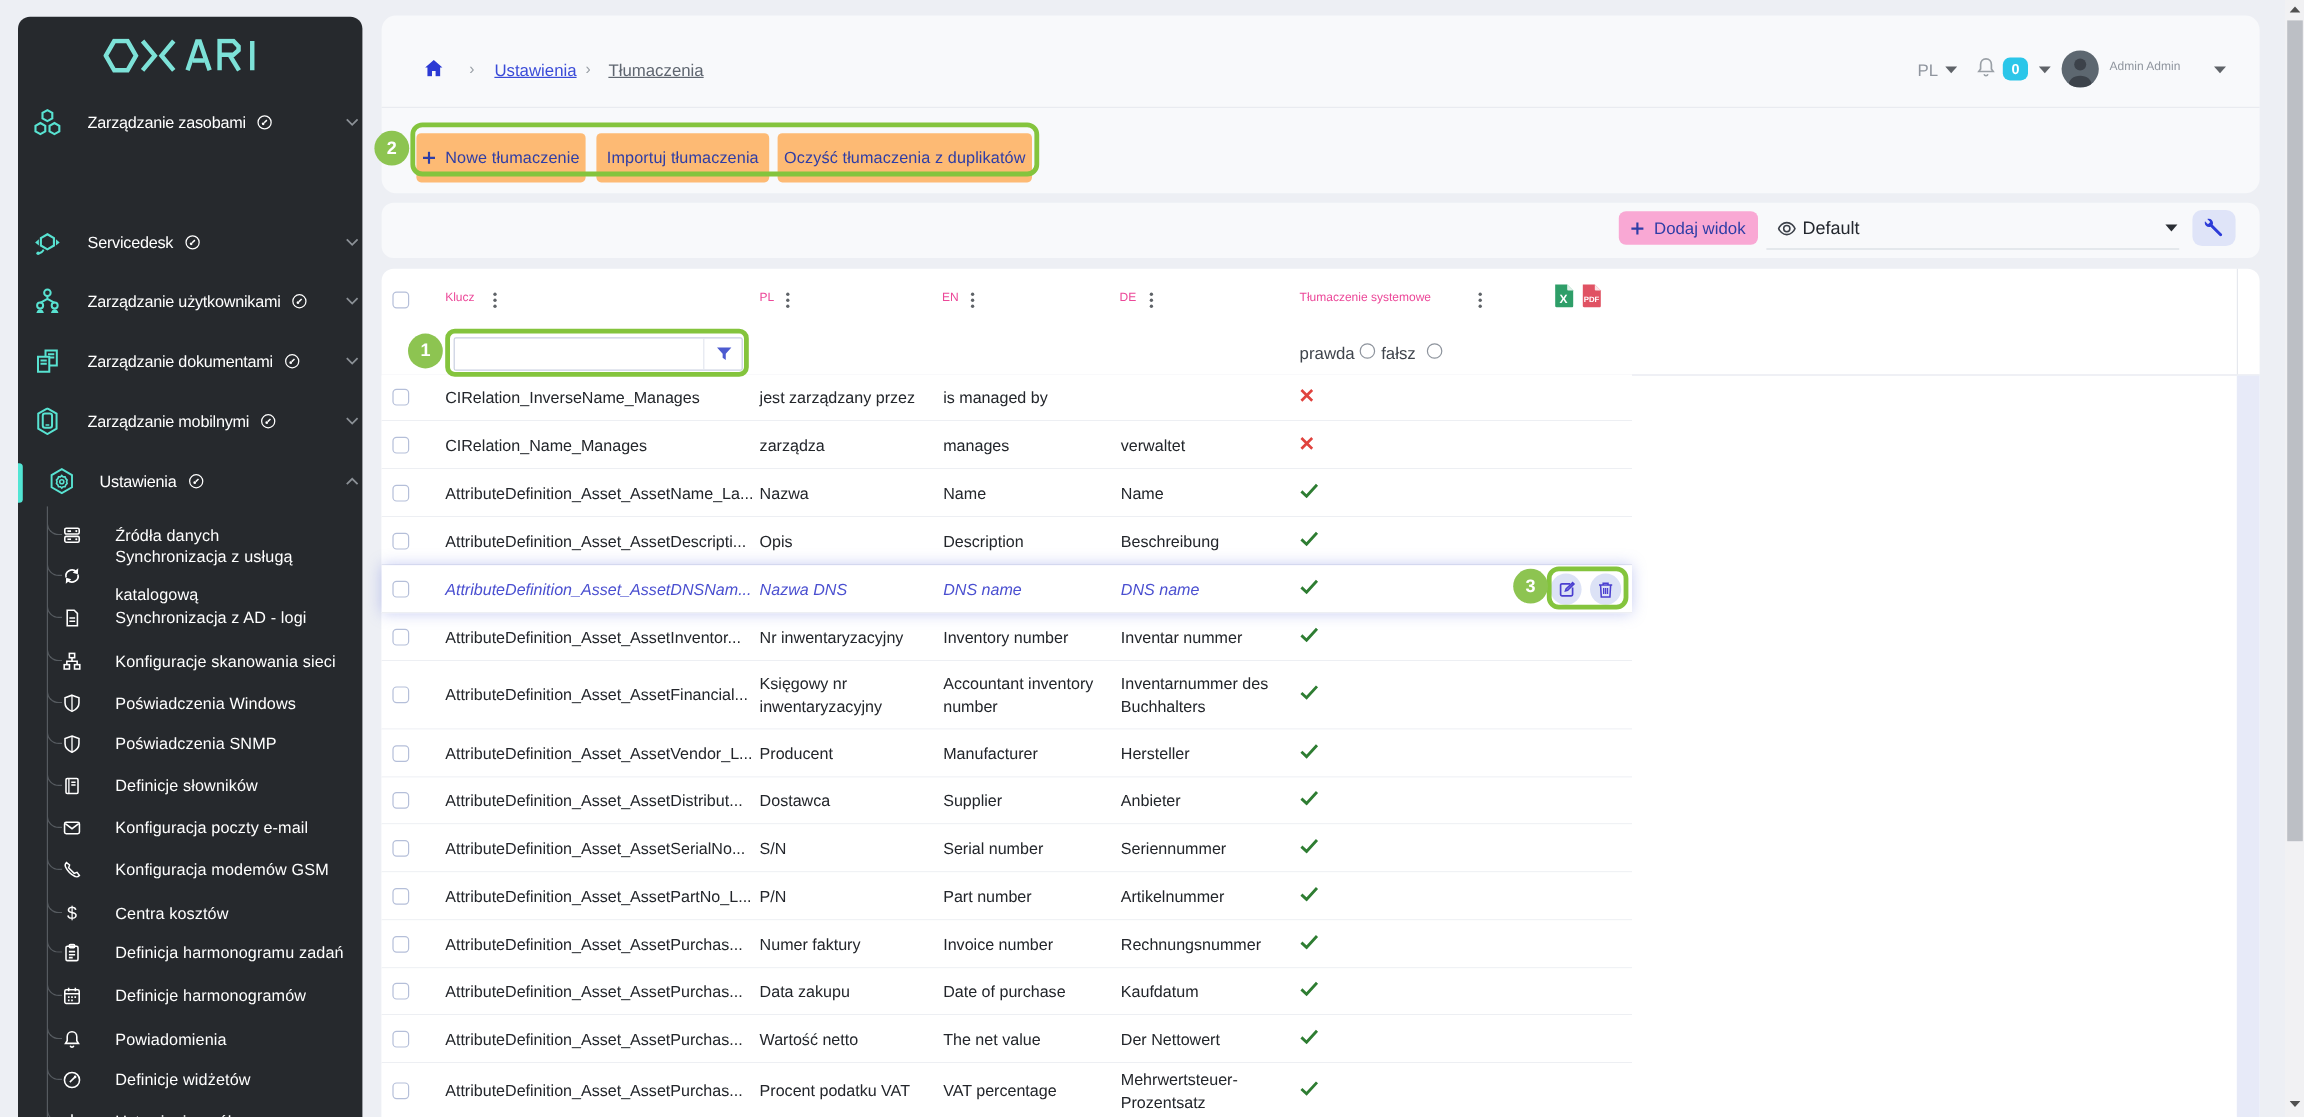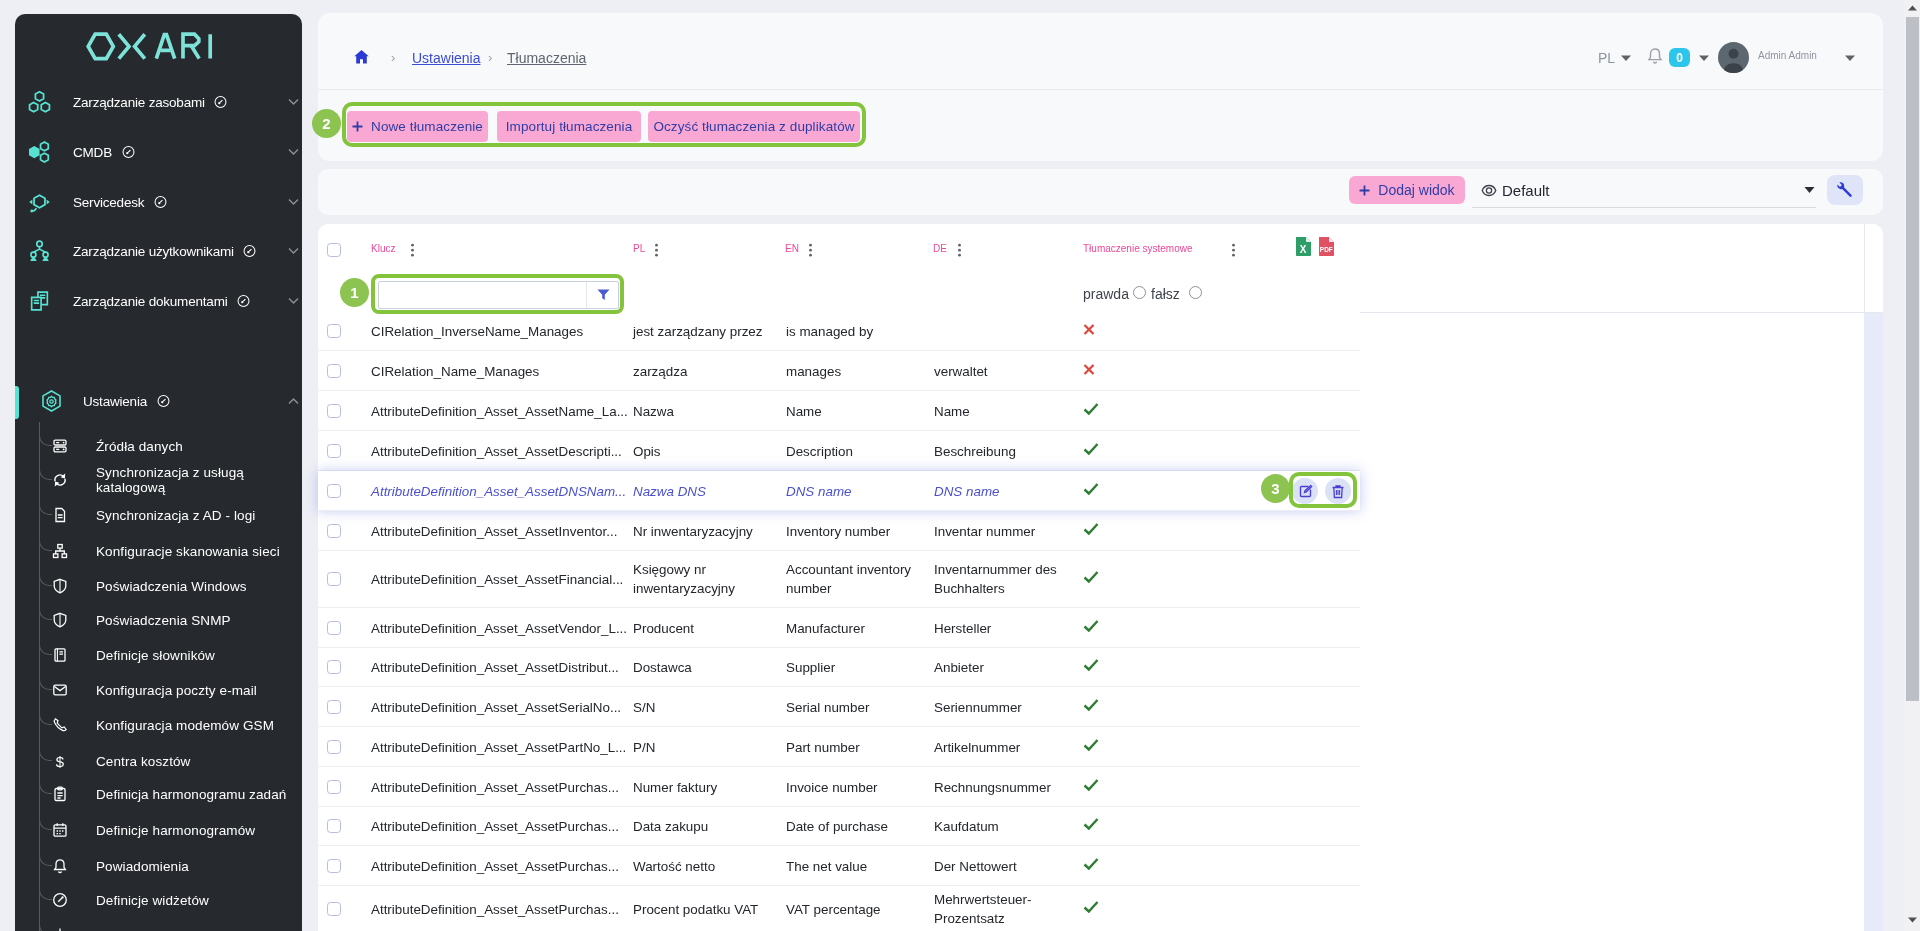--- a/index.html
+++ b/index.html
@@ -28,21 +28,21 @@
 
 .card { position:absolute; left:318px; width:1565px; background:#f8f9fb; border-radius:12px; }
 #card1 { top:13px; height:148px; }
 #card1 .divider { position:absolute; left:0px; right:0px; top:76px; height:1px; background:#e9ebf0; }
 #card2 { top:169px; height:46px; border-radius:10px; }
 #tablecard { top:224px; height:707px; background:#fff; border-radius:10px 10px 0 0; }
 .bc-link { color:#3a4bd8; font-size:14px; text-decoration:underline; }
 .bc-cur { color:#5f6670; font-size:14px; text-decoration:underline; }
 
 
-.btn { position:absolute; top:98px; height:31px; background:#f9a8d4; border-radius:4px;
+.btn { position:absolute; top:98px; height:41px; background:#fdba74; border-radius:4px;
   color:#2e3da6; font-size:13.5px; display:flex; align-items:center; justify-content:center; letter-spacing:.1px; }
 
 
 .ann-rect { position:absolute; border:4px solid #84c43d; border-radius:10px; z-index:50; }
 .ann-circle { position:absolute; width:29px; height:29px; border-radius:50%;
   background:#8dc451; z-index:51; color:#fff; font-size:15px; font-weight:bold;
   display:flex; align-items:center; justify-content:center; }
 
 
 .th { position:absolute; top:224px; color:#ec4899; font-size:10px;text-align:right; }
@@ -87,35 +87,20 @@
       </svg>
       <span class="txt">Zarządzanie zasobami <svg class="gauge" width="13" height="13" viewBox="0 0 15 15" fill="none" stroke="#fff" stroke-width="1.2">
             <circle cx="7.5" cy="7.5" r="6.3"></circle>
             <circle cx="6.1" cy="8.9" r="1.3" fill="#fff" stroke="none"></circle>
             <path d="M7.1,7.9 L9.7,5.3" stroke-width="1.4"></path>
           </svg></span>
       <svg class="chev" width="11" height="7" viewBox="0 0 11 7" fill="none" stroke="#8b9096" stroke-width="1.5">
           <path d="M1,1 L5.5,5.5 L10,1"></path>
         </svg>
     </div>
-    <div class="mi" style="top:121px">
-      <svg class="ic" width="23" height="23" viewBox="0 0 22 22" fill="none" stroke="#58e2d1" stroke-width="1.7">
-        <path d="M6,6.3 L10.2,8.7 V13.5 L6,15.9 L1.8,13.5 V8.7 Z" fill="#58e2d1"></path>
-        <path d="M15.7,1.5 L19.4,3.6 V7.8 L15.7,9.9 L12,7.8 V3.6 Z"></path>
-        <path d="M15.7,12.1 L19.4,14.2 V18.4 L15.7,20.5 L12,18.4 V14.2 Z"></path>
-      </svg>
-      <span class="txt">CMDB <svg class="gauge" width="13" height="13" viewBox="0 0 15 15" fill="none" stroke="#fff" stroke-width="1.2">
-            <circle cx="7.5" cy="7.5" r="6.3"></circle>
-            <circle cx="6.1" cy="8.9" r="1.3" fill="#fff" stroke="none"></circle>
-            <path d="M7.1,7.9 L9.7,5.3" stroke-width="1.4"></path>
-          </svg></span>
-      <svg class="chev" width="11" height="7" viewBox="0 0 11 7" fill="none" stroke="#8b9096" stroke-width="1.5">
-          <path d="M1,1 L5.5,5.5 L10,1"></path>
-        </svg>
-    </div>
     <div class="mi" style="top:171px">
       <svg class="ic" width="23" height="23" viewBox="0 0 22 22" fill="none" stroke="#58e2d1" stroke-width="1.7">
         <path d="M11,4.5 L16.2,7.5 V13.5 L11,16.5 L5.8,13.5 V7.5 Z"></path>
         <path d="M4.2,8.5 L1.2,11 L4.2,13.5 Z" fill="#58e2d1" stroke="none"></path>
         <path d="M17.8,8.5 L20.8,11 L17.8,13.5 Z" fill="#58e2d1" stroke="none"></path>
         <path d="M8,16.8 C7,19 5.6,19.6 4.4,19.6" stroke-width="1.5"></path>
         <circle cx="3.6" cy="19.6" r="1.4" fill="#58e2d1" stroke="none"></circle>
       </svg>
       <span class="txt">Servicedesk <svg class="gauge" width="13" height="13" viewBox="0 0 15 15" fill="none" stroke="#fff" stroke-width="1.2">
             <circle cx="7.5" cy="7.5" r="6.3"></circle>
@@ -153,20 +138,35 @@
       </svg>
       <span class="txt">Zarządzanie dokumentami <svg class="gauge" width="13" height="13" viewBox="0 0 15 15" fill="none" stroke="#fff" stroke-width="1.2">
             <circle cx="7.5" cy="7.5" r="6.3"></circle>
             <circle cx="6.1" cy="8.9" r="1.3" fill="#fff" stroke="none"></circle>
             <path d="M7.1,7.9 L9.7,5.3" stroke-width="1.4"></path>
           </svg></span>
       <svg class="chev" width="11" height="7" viewBox="0 0 11 7" fill="none" stroke="#8b9096" stroke-width="1.5">
           <path d="M1,1 L5.5,5.5 L10,1"></path>
         </svg>
     </div>
+    <div class="mi" style="top:320px">
+      <svg class="ic" width="23" height="23" viewBox="0 0 22 22" fill="none" stroke="#58e2d1" stroke-width="1.6">
+        <path d="M11,0.8 L18.3,5 V16.9 L11,21.2 L3.7,16.9 V5 Z"></path>
+        <rect x="7.3" y="4.8" width="7.4" height="11.4" rx="1.8"></rect>
+        <path d="M9.5,14 H12.5" stroke-width="1.3"></path>
+      </svg>
+      <span class="txt">Zarządzanie mobilnymi <svg class="gauge" width="13" height="13" viewBox="0 0 15 15" fill="none" stroke="#fff" stroke-width="1.2">
+            <circle cx="7.5" cy="7.5" r="6.3"></circle>
+            <circle cx="6.1" cy="8.9" r="1.3" fill="#fff" stroke="none"></circle>
+            <path d="M7.1,7.9 L9.7,5.3" stroke-width="1.4"></path>
+          </svg></span>
+      <svg class="chev" width="11" height="7" viewBox="0 0 11 7" fill="none" stroke="#8b9096" stroke-width="1.5">
+          <path d="M1,1 L5.5,5.5 L10,1"></path>
+        </svg>
+    </div>
 
     <div class="abs" style="left:0;top:372px;width:4px;height:33px;background:#52e5d4;border-radius:0 3px 3px 0"></div>
     <div class="mi" style="top:370px">
       <svg class="ic" style="left:26px" width="21" height="22" viewBox="0 0 21 22" fill="none" stroke="#58e2d1" stroke-width="1.6">
         <path d="M10.5,1 L19,5.9 V16.1 L10.5,21 L2,16.1 V5.9 Z"></path>
         <path d="M10.5,6.3 l1.1,1.1 h1.6 l0.6,1.5 l1.1,1.1 l-0.4,1.5 l0.4,1.5 l-1.1,1.1 l-0.6,1.5 h-1.6 l-1.1,1.1 l-1.1,-1.1 h-1.6 l-0.6,-1.5 l-1.1,-1.1 l0.4,-1.5 l-0.4,-1.5 l1.1,-1.1 l0.6,-1.5 h1.6 Z" stroke-width="1.4"></path>
         <circle cx="10.5" cy="11.5" r="1.7" stroke-width="1.3"></circle>
       </svg>
       <span class="txt" style="left:68px">Ustawienia <svg class="gauge" width="13" height="13" viewBox="0 0 15 15" fill="none" stroke="#fff" stroke-width="1.2">
             <circle cx="7.5" cy="7.5" r="6.3"></circle>
@@ -192,21 +192,21 @@
           <span class="txt">Źródła danych</span>
       </div>
       <div class="branch" style="top:450px;height:16px"></div>
       <div class="sub" style="top:444px;height:44px">
         <svg class="ic" width="16" height="16" viewBox="0 0 16 16" fill="none" stroke="#fff" stroke-width="1.4">
           <path d="M3.1,9.3 A5,5 0 0 1 11.6,4.6"></path>
             <path d="M12.9,6.7 A5,5 0 0 1 4.4,11.4"></path>
           <path d="M13.2,1.6 L12.9,6.5 L8.6,5.3 Z" fill="#fff" stroke="none"></path>
           <path d="M2.8,14.4 L3.1,9.5 L7.4,10.7 Z" fill="#fff" stroke="none"></path>
         </svg>
-          <span class="txt" style="line-height:15px">Synchronizacja z usługą<br>katalogową</span>
+          <span class="txt" style="line-height:32px">Synchronizacja z usługą<br>katalogową</span>
       </div>
       <div class="branch" style="top:485px;height:16px"></div>
       <div class="sub" style="top:486px">
         <svg class="ic" width="16" height="16" viewBox="0 0 16 16" fill="none" stroke="#fff" stroke-width="1.3">
           <path d="M4,1.5 H9.8 L12.5,4.2 V14.5 H4 Z"></path>
             <path d="M5.8,8 H10.6 M5.8,10.7 H10.6"></path>
         </svg>
           <span class="txt">Synchronizacja z AD - logi</span>
       </div>
       <div class="branch" style="top:521px;height:16px"></div>

